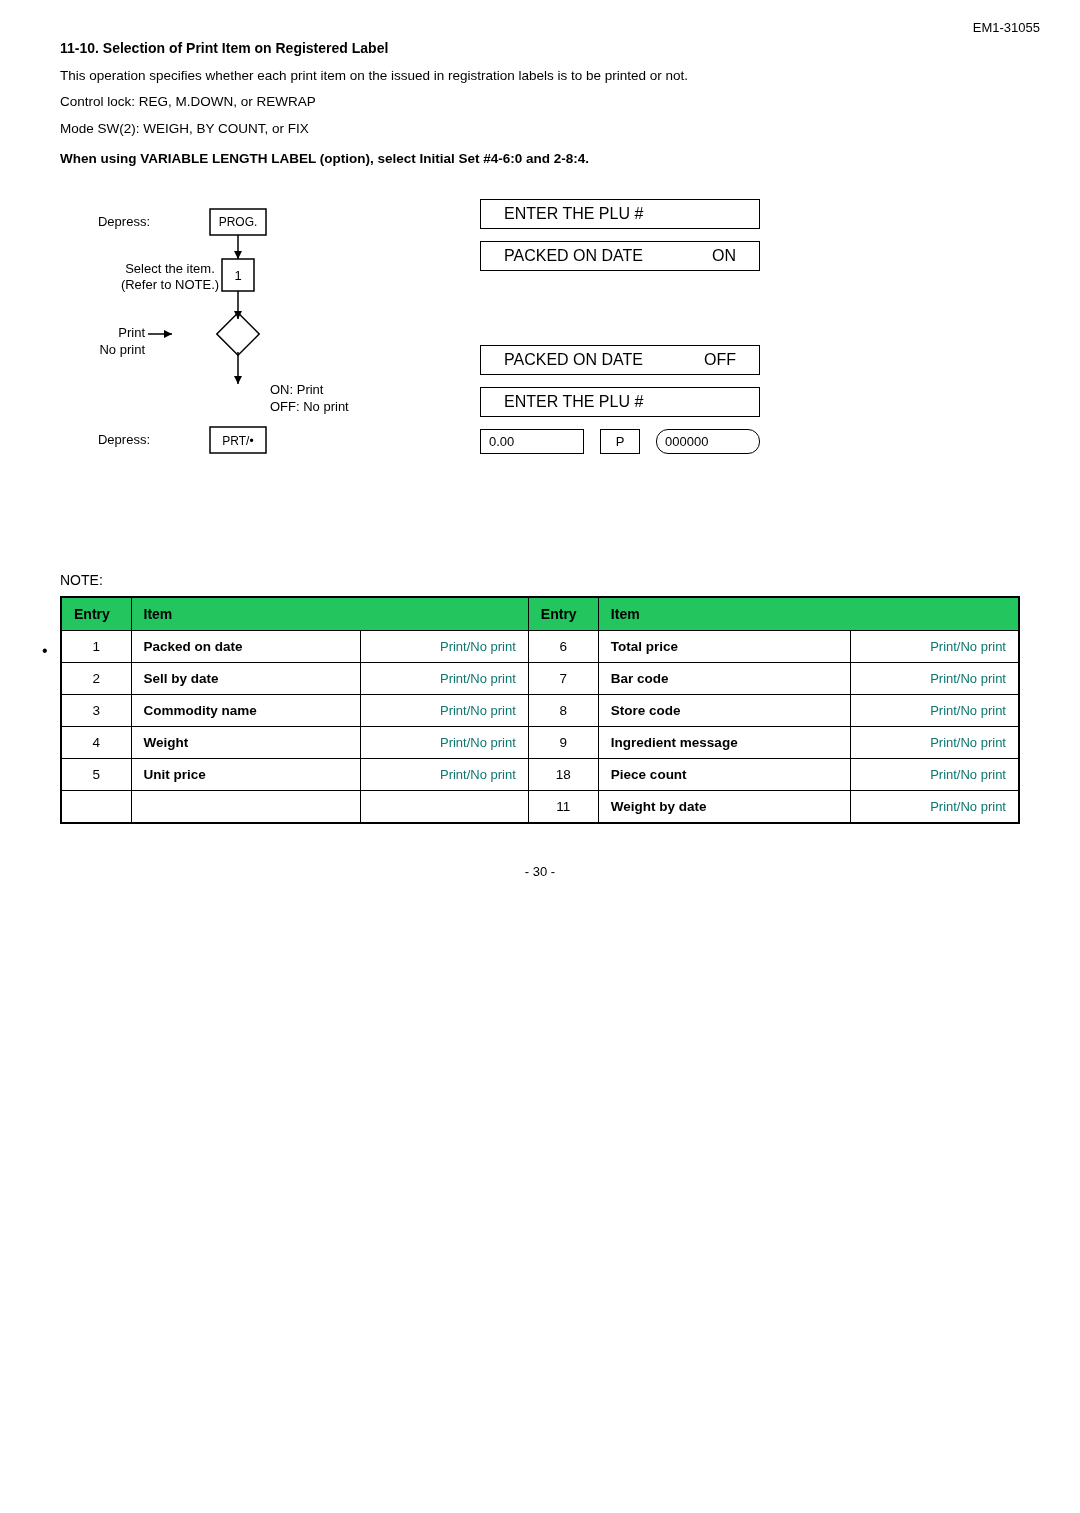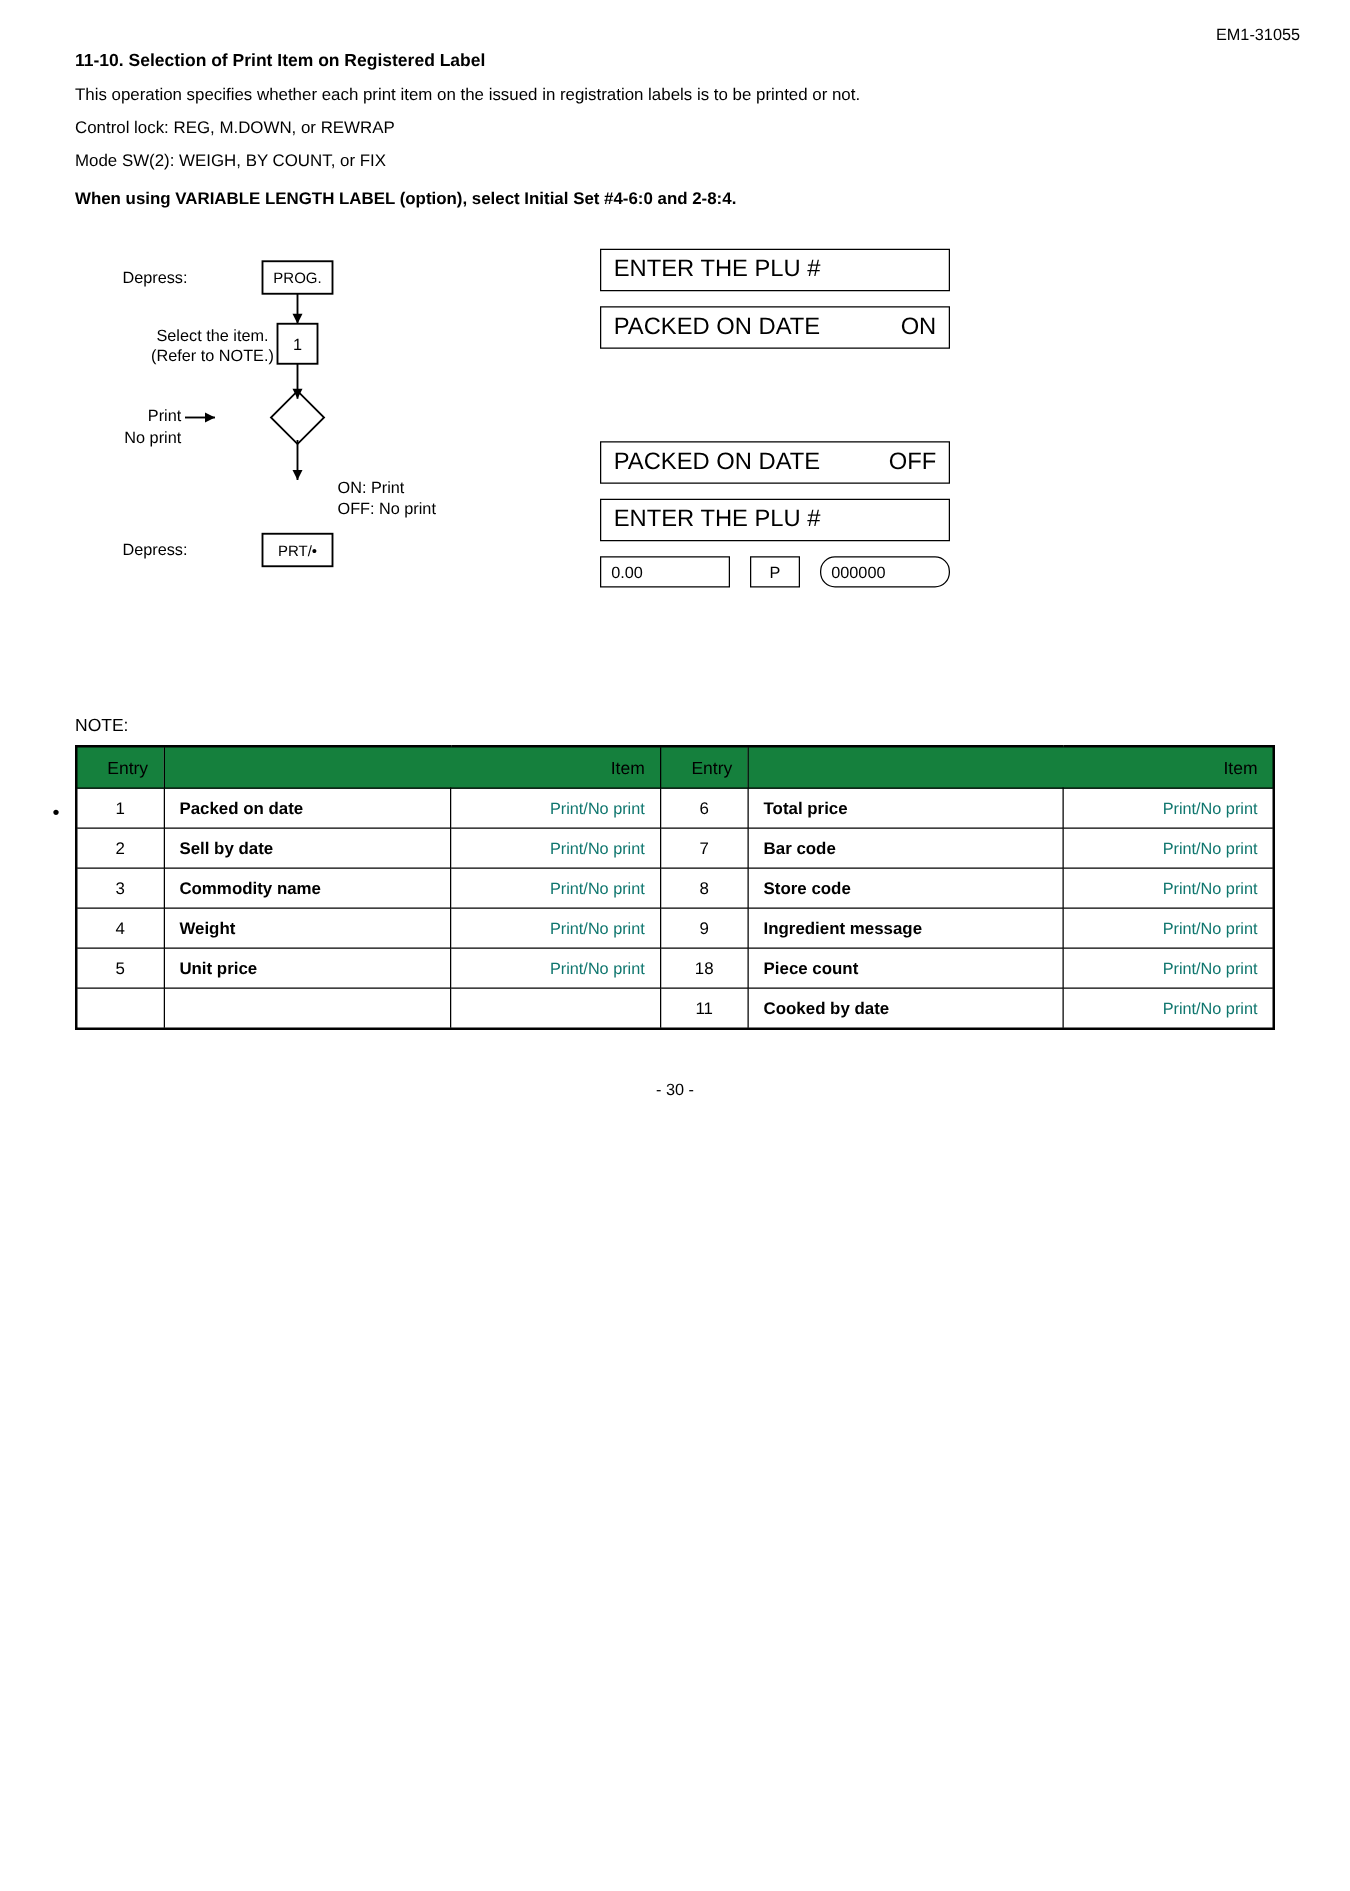--- a/index.html
+++ b/index.html
@@ -33,22 +33,22 @@
       display: flex;
       flex-direction: row;
       margin-top: 30px;
       margin-bottom: 30px;
       gap: 60px;
       align-items: flex-start;
     }
     
     .display-box {
       border: 1.5px solid #000;
-      padding: 5px 10px;
-      font-size: 19px;
+      padding: 5px 23px;
+      font-size: 16px;
       display: flex;
       justify-content: space-between;
       align-items: center;
       min-width: 280px;
       max-width: 340px;
     }
     .display-box-row {
       display: flex;
       gap: 16px;
       max-width: 340px;
@@ -65,24 +65,24 @@
       margin-bottom: 8px;
     }
     .note-table {
       width: 100%;
       border-collapse: collapse;
       border: 2px solid #000;
     }
     .note-table th {
       border: 1.5px solid #000;
       padding: 8px 12px;
-      font-weight: normal;
-      font-size: 14px;
-      text-align: right;
-      background: #15803d;
+      font-weight: bold;
+      font-size: 14px;
+      text-align: left;
+      background: #22c55e;
     }
     .note-table td {
       border: 1.5px solid #000;
       padding: 8px 12px;
       font-size: 13.5px;
       text-align: left;
       vertical-align: middle;
     }
     .note-table td.entry-num {
       text-align: center;
@@ -241,20 +241,20 @@
           <td class="print-label">Print/No print</td>
           <td class="entry-num">18</td>
           <td style="font-weight: bold;">Piece count</td>
           <td class="print-label">Print/No print</td>
         </tr>
         <tr>
           <td class="entry-num"></td>
           <td style="font-weight: bold;"></td>
           <td class="print-label"></td>
           <td class="entry-num">11</td>
-          <td style="font-weight: bold;">Cooked by date</td>
+          <td style="font-weight: bold;">Weight by date</td>
           <td class="print-label">Print/No print</td>
         </tr>
       </tbody>
   </table>
 </div>
 
 <div class="page-num">- 30 -</div>
 
 </body></html>

